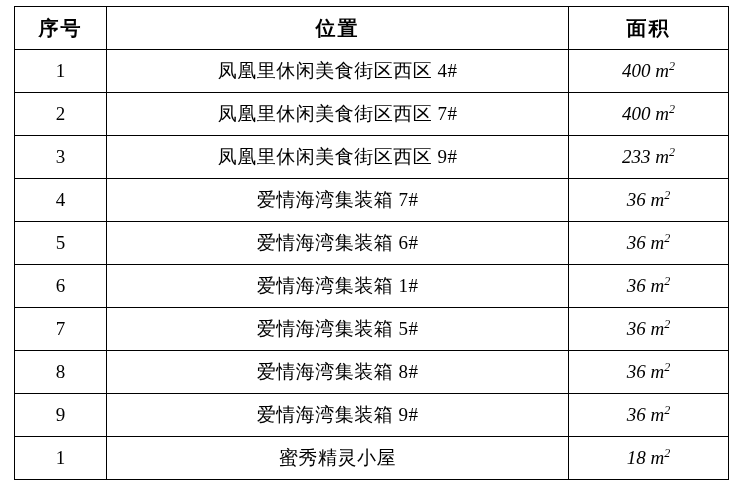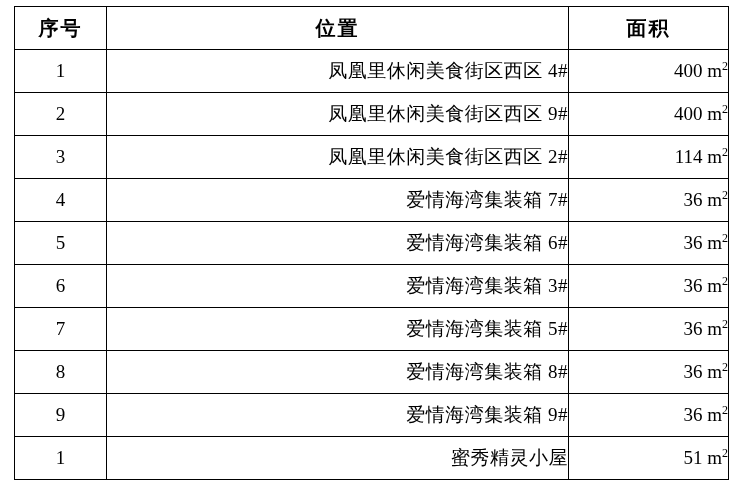--- a/index.html
+++ b/index.html
@@ -48,28 +48,29 @@
     font-weight: bold;
     font-size: 20px;
     text-align: center;
     letter-spacing: 2px;
   }
   td.index-cell {
     text-align: center;
     font-size: 18px;
   }
   td.location-cell {
-    text-align: right;
+    text-align: center;
     padding-left: 14px;
     font-size: 19px;
     letter-spacing: 0.5px;
   }
   td.area-cell {
-    text-align: right;
+    text-align: center;
     font-size: 19px;
+    font-style: italic;
   }
   .sup {
     font-size: 12px;
     vertical-align: super;
   }
 </style>
 </head>
 <body>
 
 <div class="page">
@@ -89,58 +90,58 @@
       </tr>
     </thead>
     <tbody id="table-body">
         <tr>
           <td class="index-cell">1</td>
           <td class="location-cell">凤凰里休闲美食街区西区 4#</td>
           <td class="area-cell"><span>400</span>&nbsp;<span>m</span><span class="sup">2</span></td>
         </tr>
         <tr>
           <td class="index-cell">2</td>
-          <td class="location-cell">凤凰里休闲美食街区西区 9#</td>
+          <td class="location-cell">凤凰里休闲美食街区西区 7#</td>
           <td class="area-cell"><span>400</span>&nbsp;<span>m</span><span class="sup">2</span></td>
         </tr>
         <tr>
           <td class="index-cell">3</td>
-          <td class="location-cell">凤凰里休闲美食街区西区 2#</td>
-          <td class="area-cell"><span>114</span>&nbsp;<span>m</span><span class="sup">2</span></td>
+          <td class="location-cell">凤凰里休闲美食街区西区 9#</td>
+          <td class="area-cell"><span>233</span>&nbsp;<span>m</span><span class="sup">2</span></td>
         </tr>
         <tr>
           <td class="index-cell">4</td>
           <td class="location-cell">爱情海湾集装箱 7#</td>
           <td class="area-cell"><span>36</span>&nbsp;<span>m</span><span class="sup">2</span></td>
         </tr>
         <tr>
           <td class="index-cell">5</td>
           <td class="location-cell">爱情海湾集装箱 6#</td>
           <td class="area-cell"><span>36</span>&nbsp;<span>m</span><span class="sup">2</span></td>
         </tr>
         <tr>
           <td class="index-cell">6</td>
-          <td class="location-cell">爱情海湾集装箱 3#</td>
+          <td class="location-cell">爱情海湾集装箱 1#</td>
           <td class="area-cell"><span>36</span>&nbsp;<span>m</span><span class="sup">2</span></td>
         </tr>
         <tr>
           <td class="index-cell">7</td>
           <td class="location-cell">爱情海湾集装箱 5#</td>
           <td class="area-cell"><span>36</span>&nbsp;<span>m</span><span class="sup">2</span></td>
         </tr>
         <tr>
           <td class="index-cell">8</td>
           <td class="location-cell">爱情海湾集装箱 8#</td>
           <td class="area-cell"><span>36</span>&nbsp;<span>m</span><span class="sup">2</span></td>
         </tr>
         <tr>
           <td class="index-cell">9</td>
           <td class="location-cell">爱情海湾集装箱 9#</td>
           <td class="area-cell"><span>36</span>&nbsp;<span>m</span><span class="sup">2</span></td>
         </tr>
         <tr>
           <td class="index-cell">1</td>
           <td class="location-cell">蜜秀精灵小屋</td>
-          <td class="area-cell"><span>51</span>&nbsp;<span>m</span><span class="sup">2</span></td>
+          <td class="area-cell"><span>18</span>&nbsp;<span>m</span><span class="sup">2</span></td>
         </tr>
       </tbody>
   </table>
 </div>
 
 </body></html>

